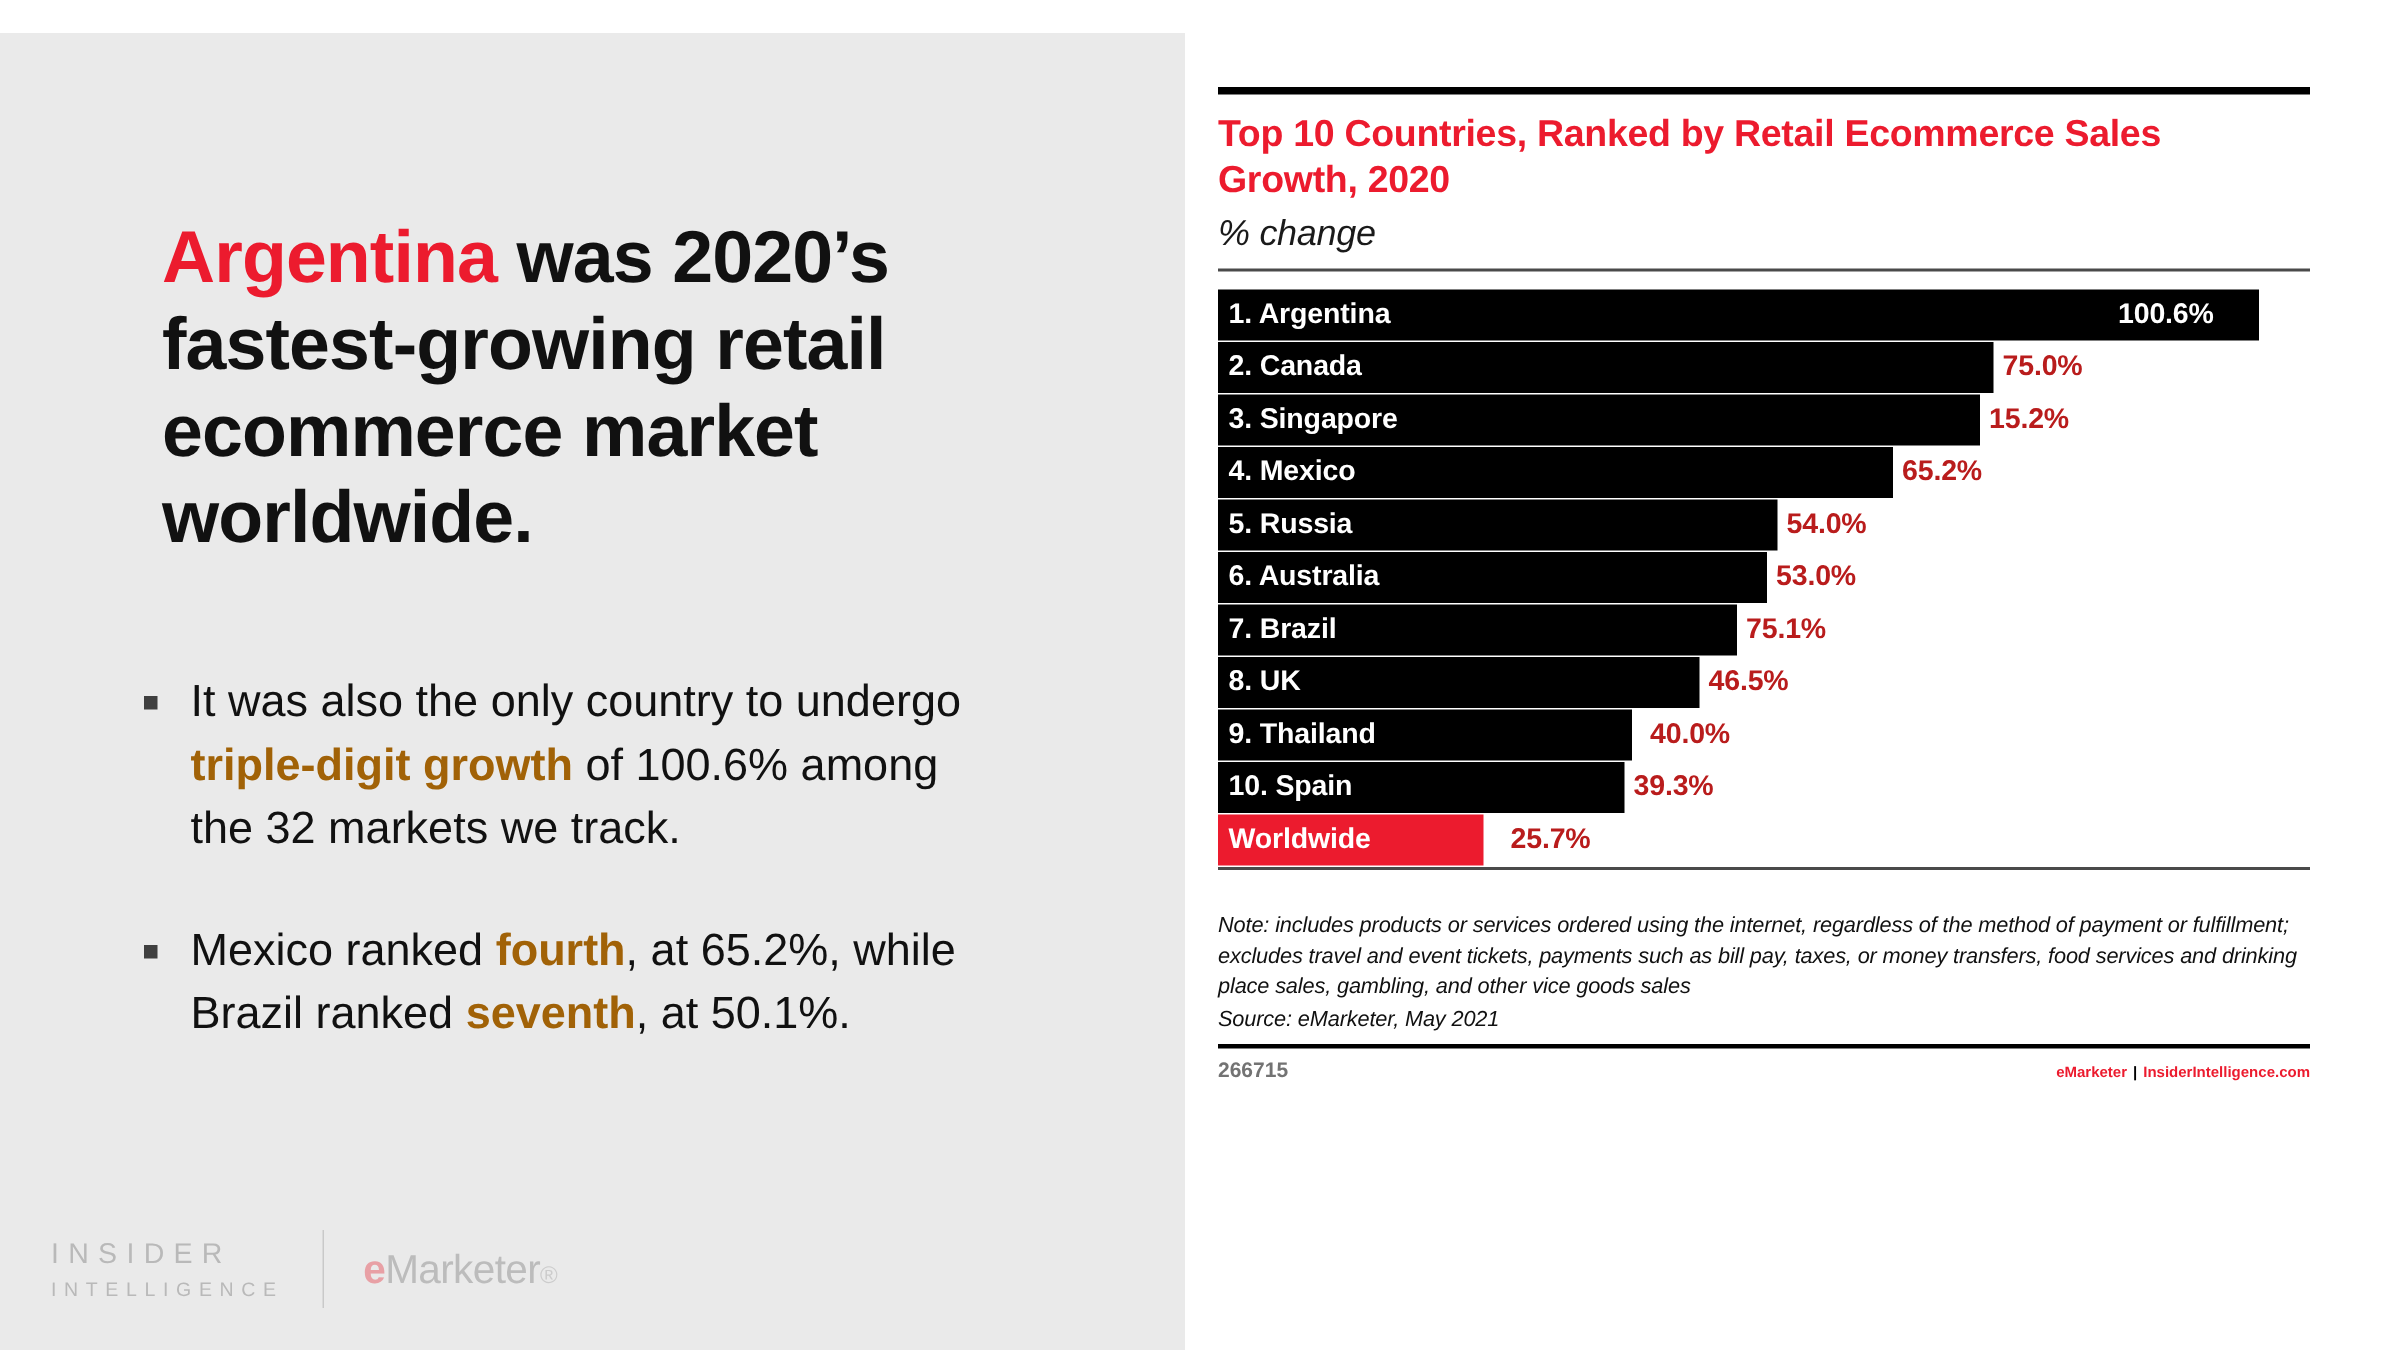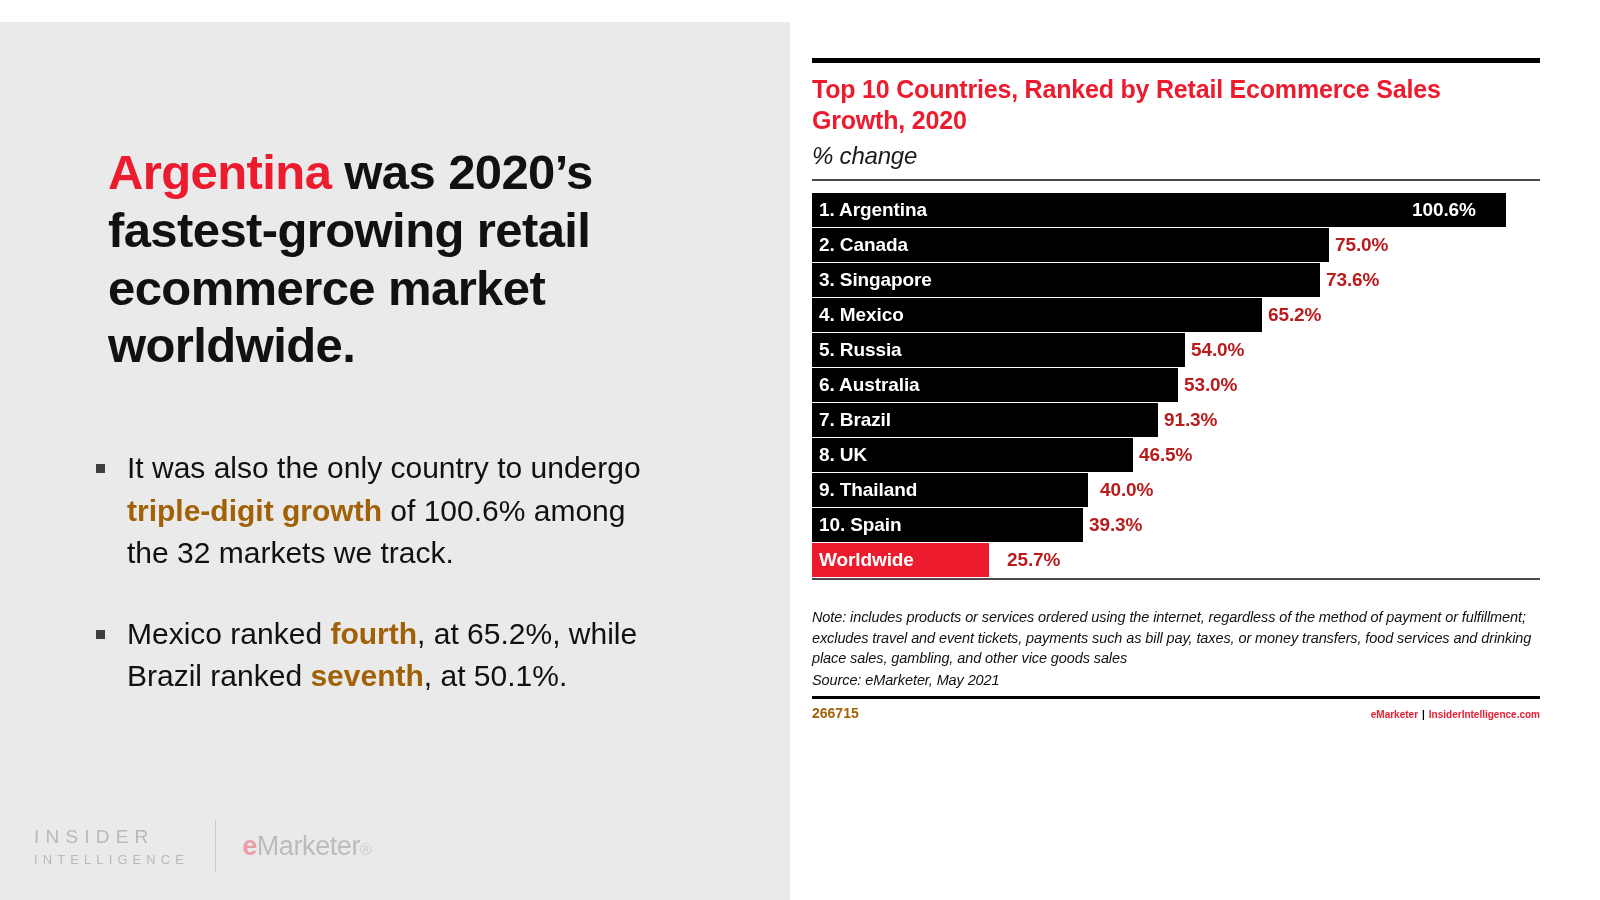--- a/index.html
+++ b/index.html
@@ -227,21 +227,21 @@
 
   #footer-row {
     display: flex;
     justify-content: space-between;
     align-items: baseline;
     margin-top: 6px;
   }
   #chart-id {
     font-size: 14px;
     font-weight: bold;
-    color: #a16207;
+    color: #737373;
   }
   #footer-brand {
     font-size: 10px;
     font-weight: bold;
     white-space: nowrap;
   }
   #footer-brand .fb-emk { color: #ec1b2e; }
   #footer-brand .fb-sep { color: #000000; padding: 0 4px; }
   #footer-brand .fb-url { color: #ec1b2e; }
 </style>
@@ -293,41 +293,41 @@
         <span class="bar-value inside" style="left: 600px;">100.6%</span>
       </div>
       <div class="bar-row">
         <div class="bar-rect" style="width: 517px;"></div>
         <span class="bar-label">2. Canada</span>
         <span class="bar-value" style="left: 523px;">75.0%</span>
       </div>
       <div class="bar-row">
         <div class="bar-rect" style="width: 508px;"></div>
         <span class="bar-label">3. Singapore</span>
-        <span class="bar-value" style="left: 514px;">73.6%</span>
+        <span class="bar-value" style="left: 514px;">15.2%</span>
       </div>
       <div class="bar-row">
         <div class="bar-rect" style="width: 450px;"></div>
         <span class="bar-label">4. Mexico</span>
         <span class="bar-value" style="left: 456px;">65.2%</span>
       </div>
       <div class="bar-row">
         <div class="bar-rect" style="width: 373px;"></div>
         <span class="bar-label">5. Russia</span>
         <span class="bar-value" style="left: 379px;">54.0%</span>
       </div>
       <div class="bar-row">
         <div class="bar-rect" style="width: 366px;"></div>
         <span class="bar-label">6. Australia</span>
         <span class="bar-value" style="left: 372px;">53.0%</span>
       </div>
       <div class="bar-row">
         <div class="bar-rect" style="width: 346px;"></div>
         <span class="bar-label">7. Brazil</span>
-        <span class="bar-value" style="left: 352px;">91.3%</span>
+        <span class="bar-value" style="left: 352px;">75.1%</span>
       </div>
       <div class="bar-row">
         <div class="bar-rect" style="width: 321px;"></div>
         <span class="bar-label">8. UK</span>
         <span class="bar-value" style="left: 327px;">46.5%</span>
       </div>
       <div class="bar-row">
         <div class="bar-rect" style="width: 276px;"></div>
         <span class="bar-label">9. Thailand</span>
         <span class="bar-value" style="left: 288px;">40.0%</span>

